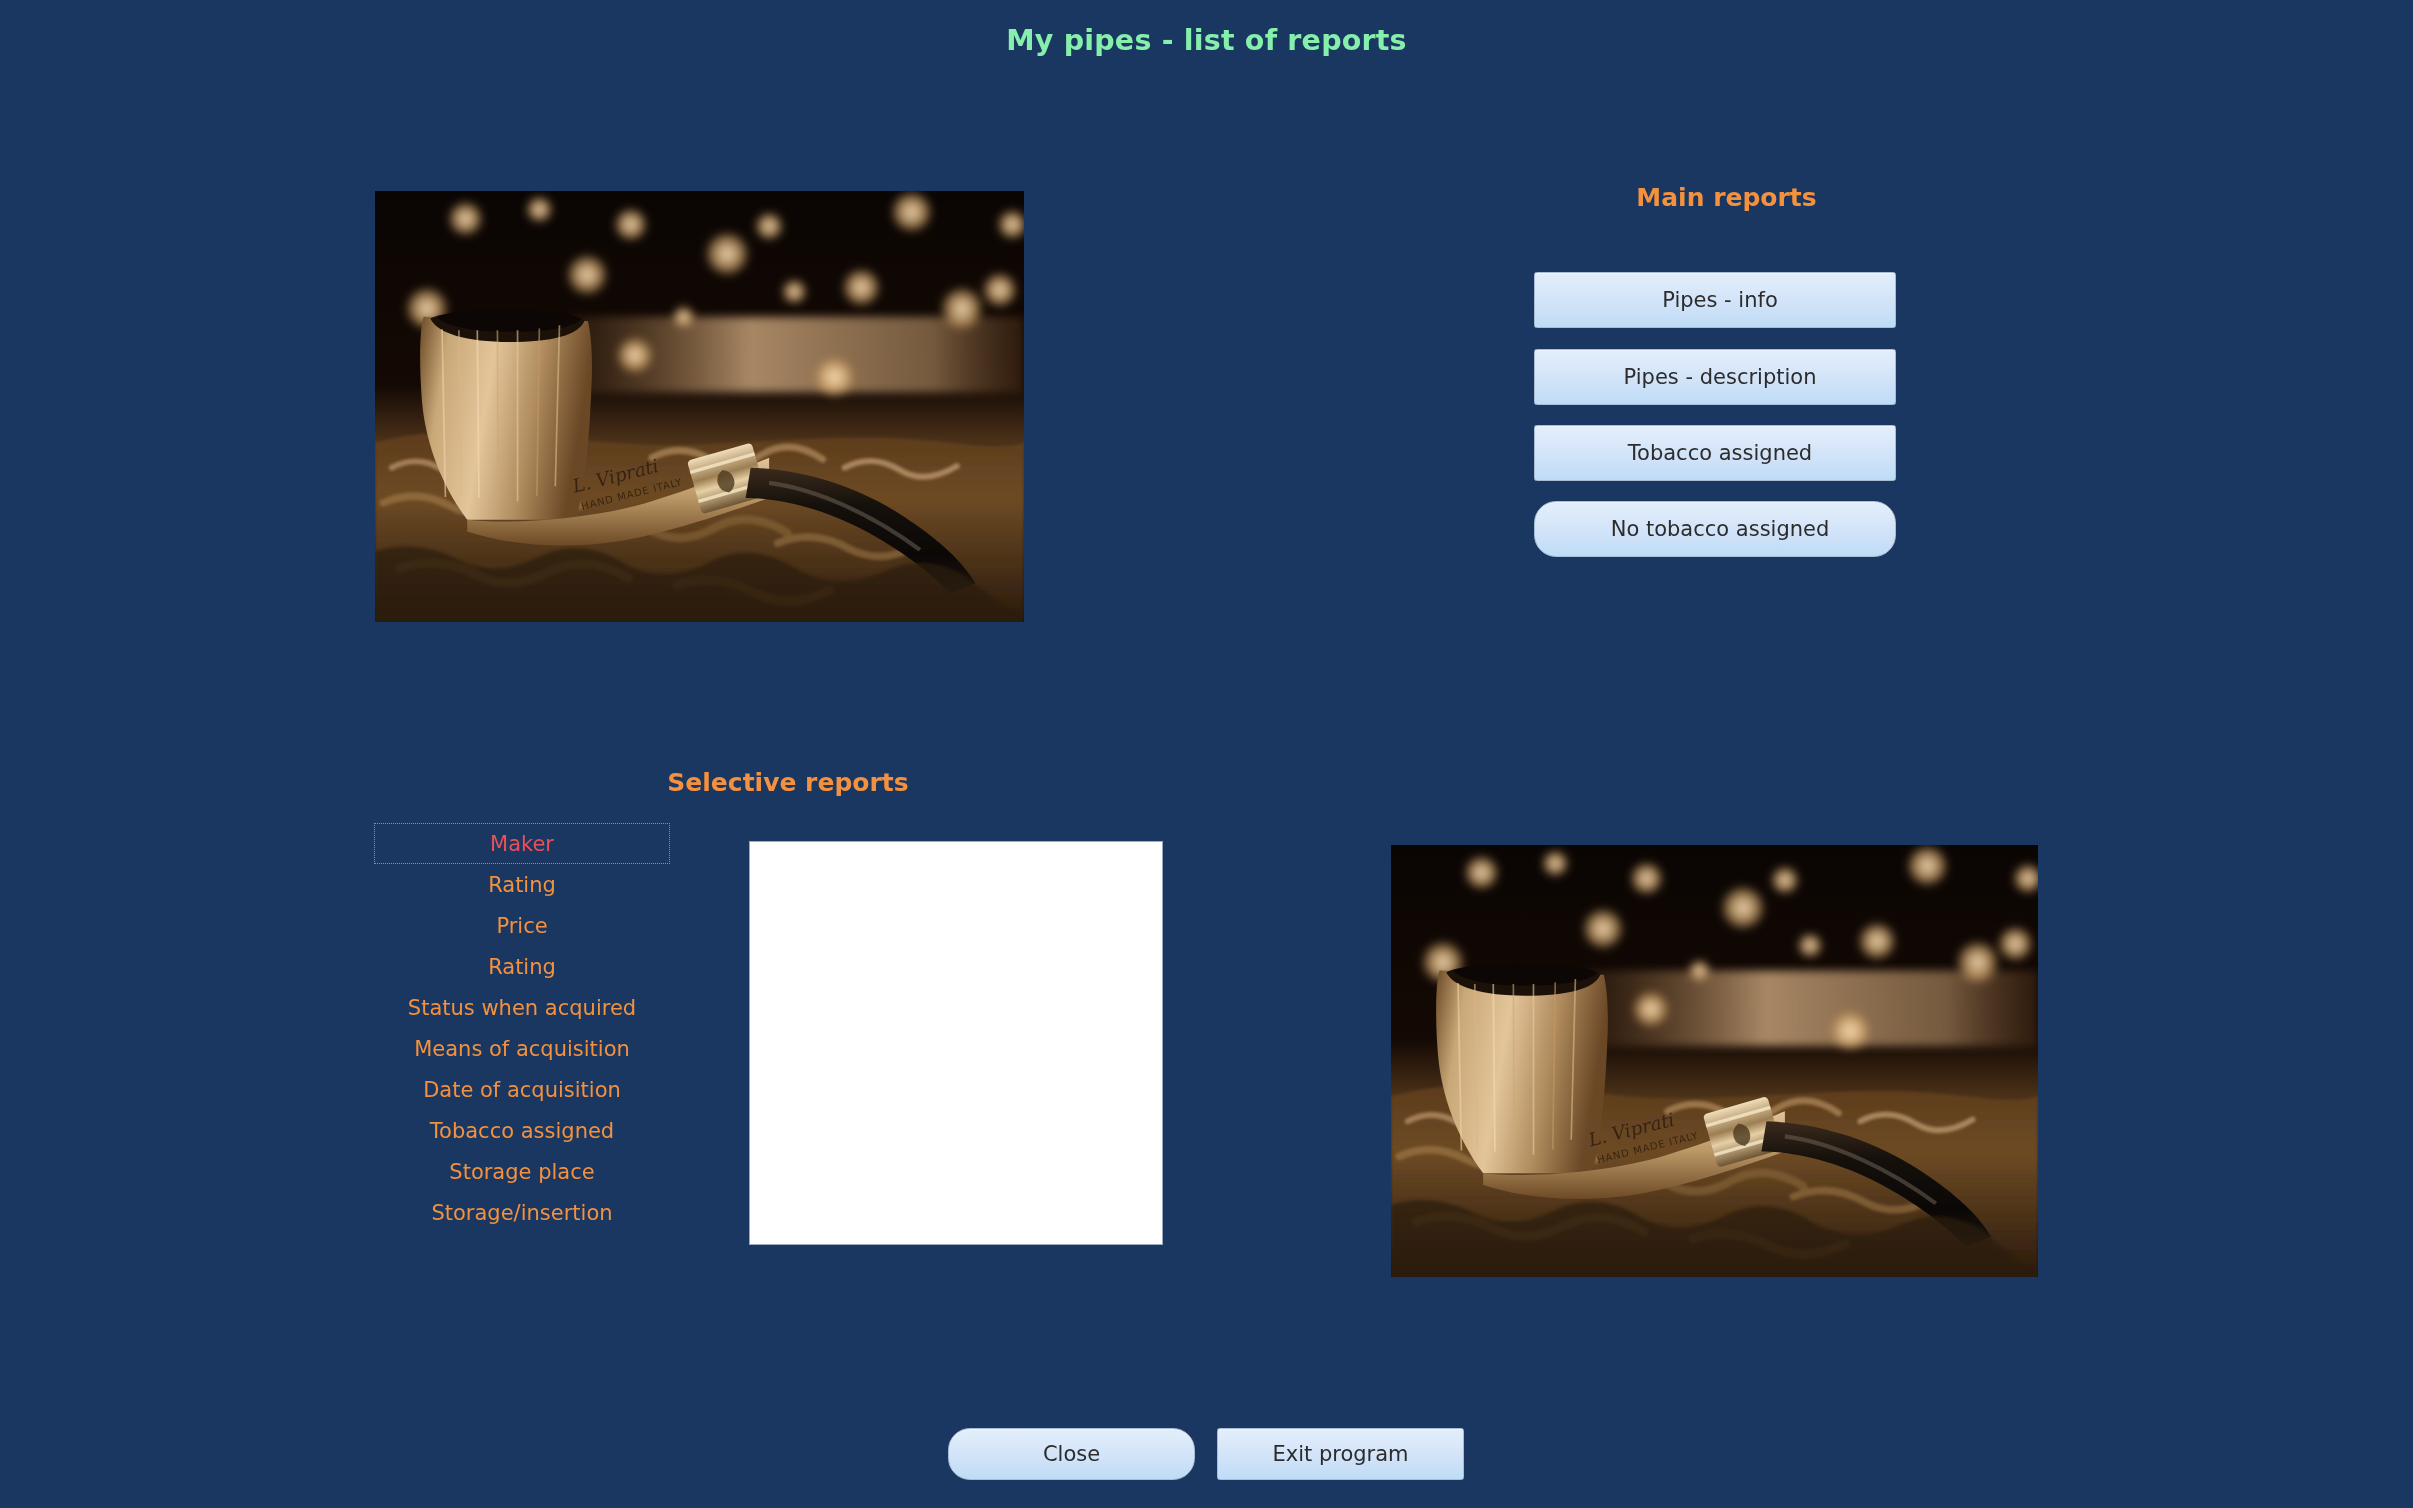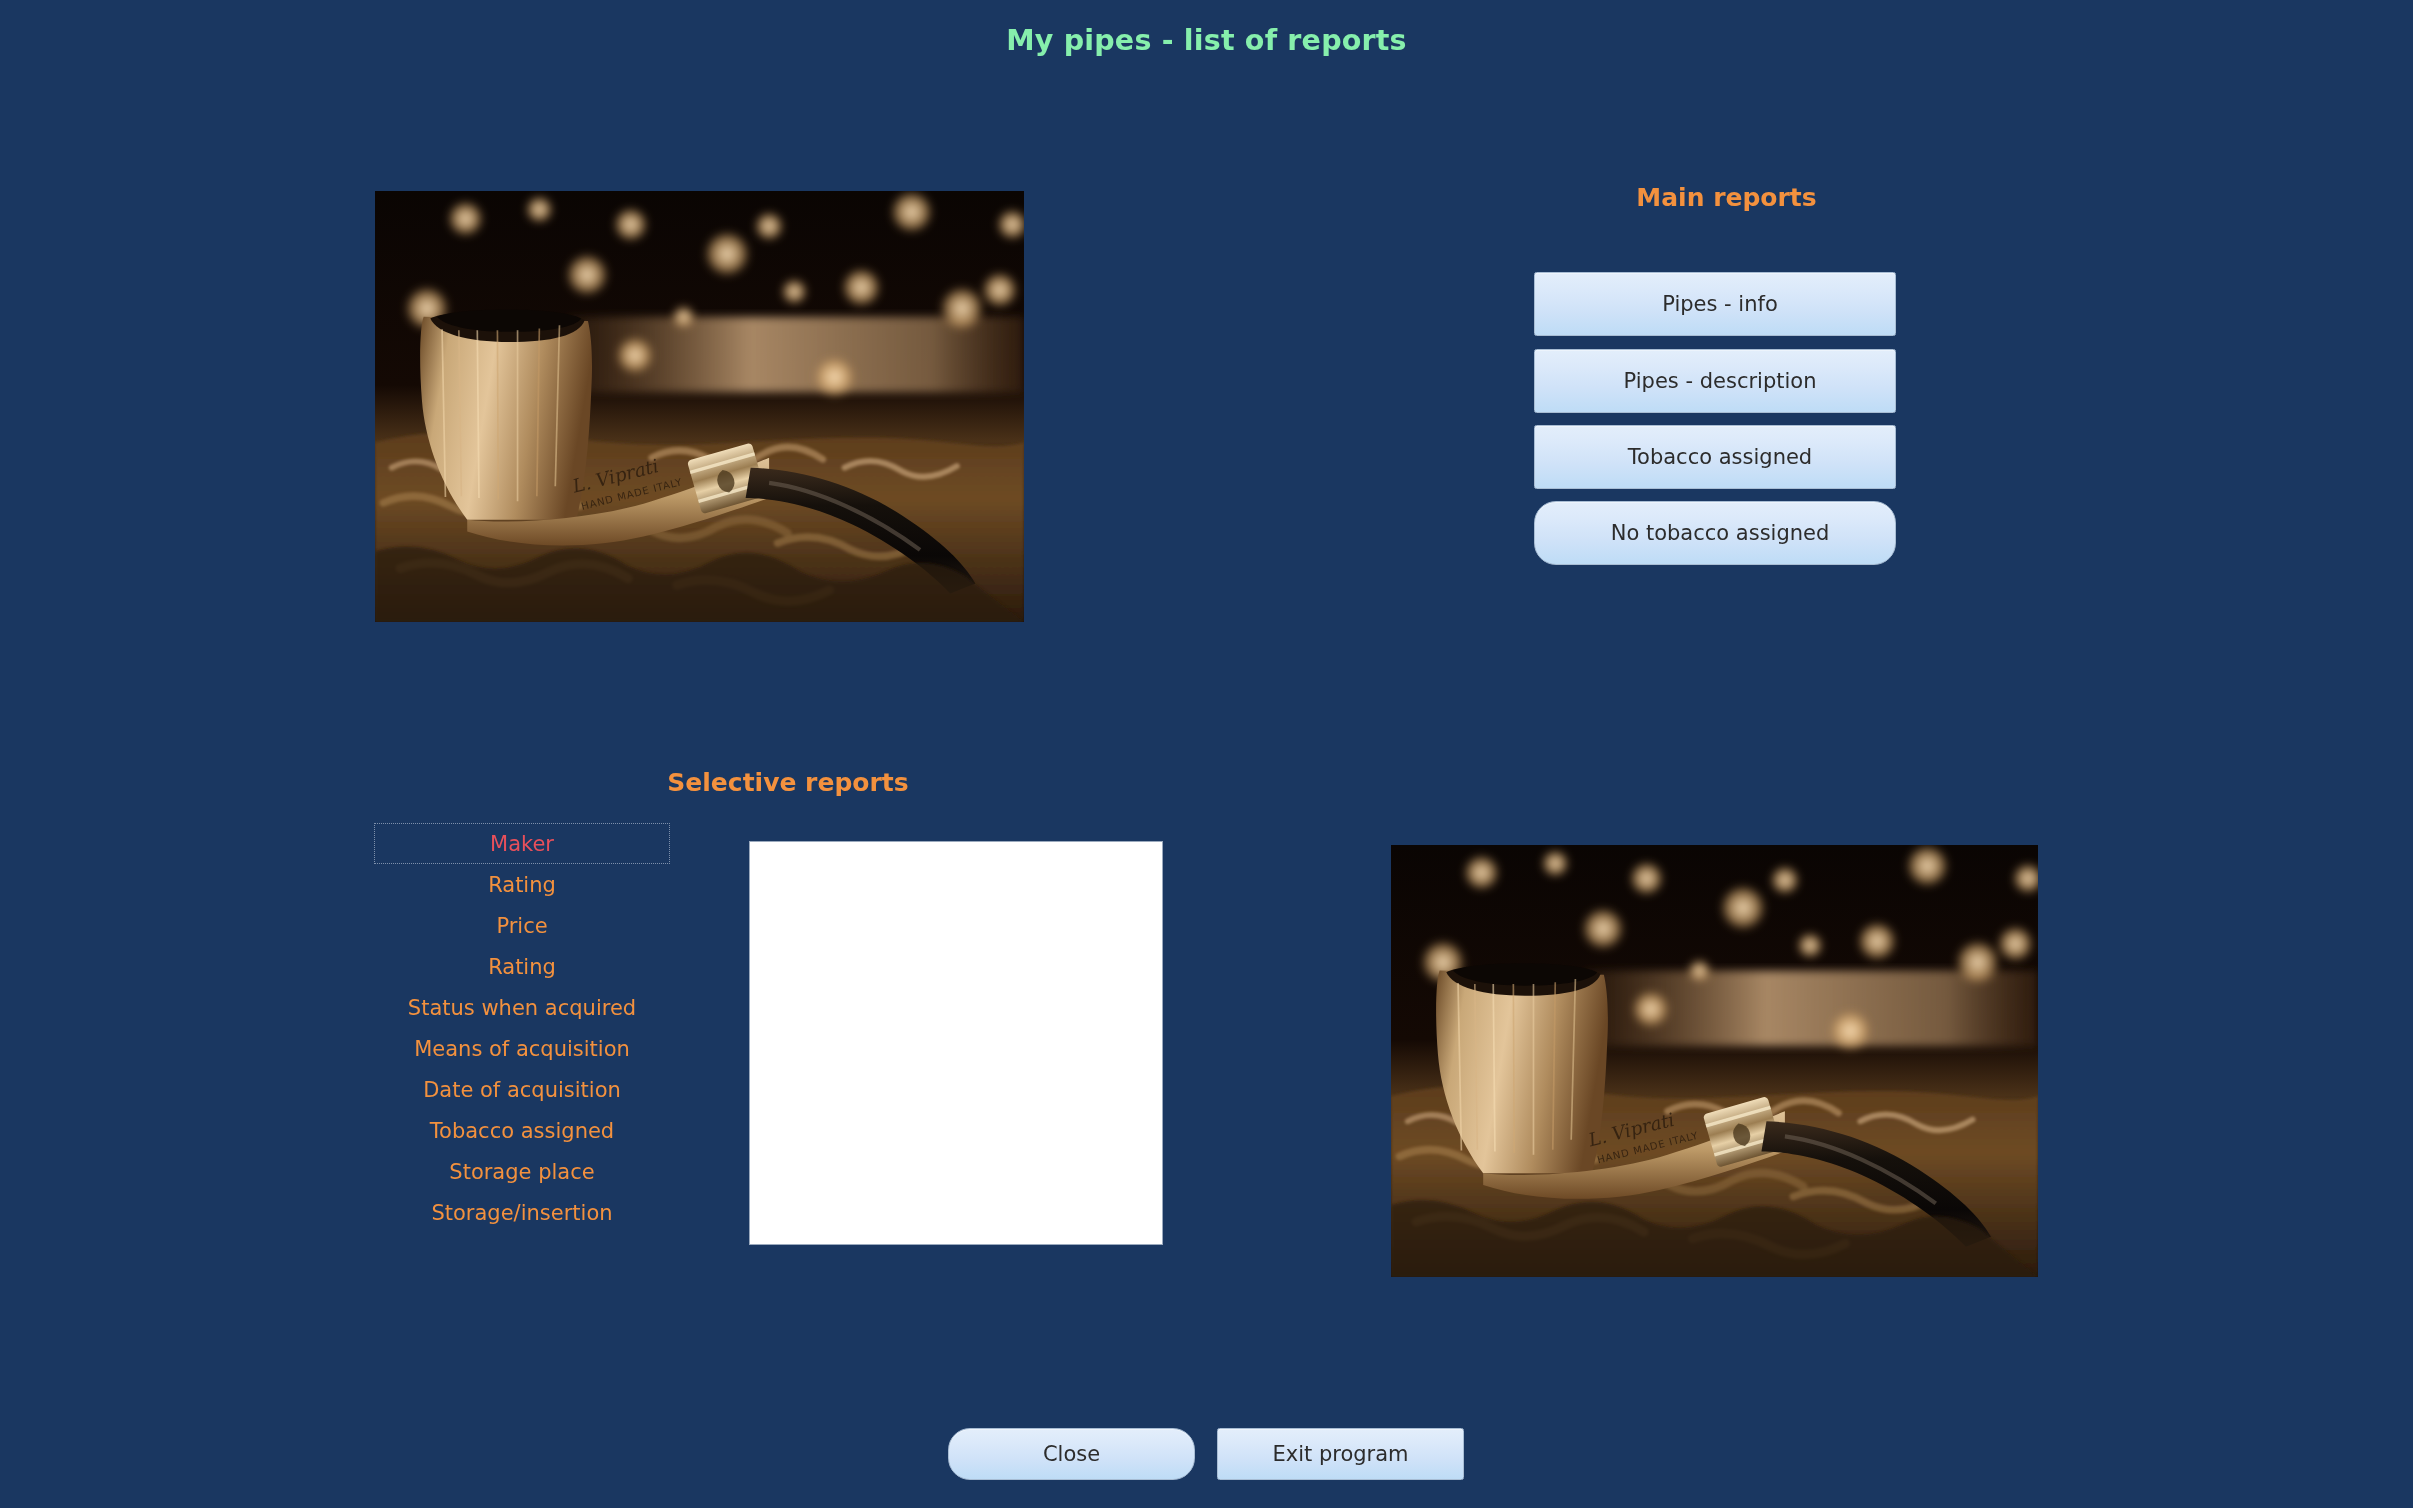--- a/index.html
+++ b/index.html
@@ -81,21 +81,21 @@
     align-items: center;
     justify-content: center;
     box-sizing: border-box;
     cursor: pointer;
     box-shadow: 0 0.8px 0 rgba(255,255,255,0.5) inset;
   }
 
   .main-report-button {
     left: 1534px;
     width: 362px;
-    height: 64px;
+    height: 56px;
     padding-left: 10px;
   }
   #btn-pipes-info        { top: 272px; }
   #btn-pipes-description { top: 349px; }
   #btn-tobacco-assigned  { top: 425px; }
   #btn-no-tobacco        { top: 501px; border-radius: 22px; }
 
   .footer-button {
     top: 1428px;
     height: 52px;

